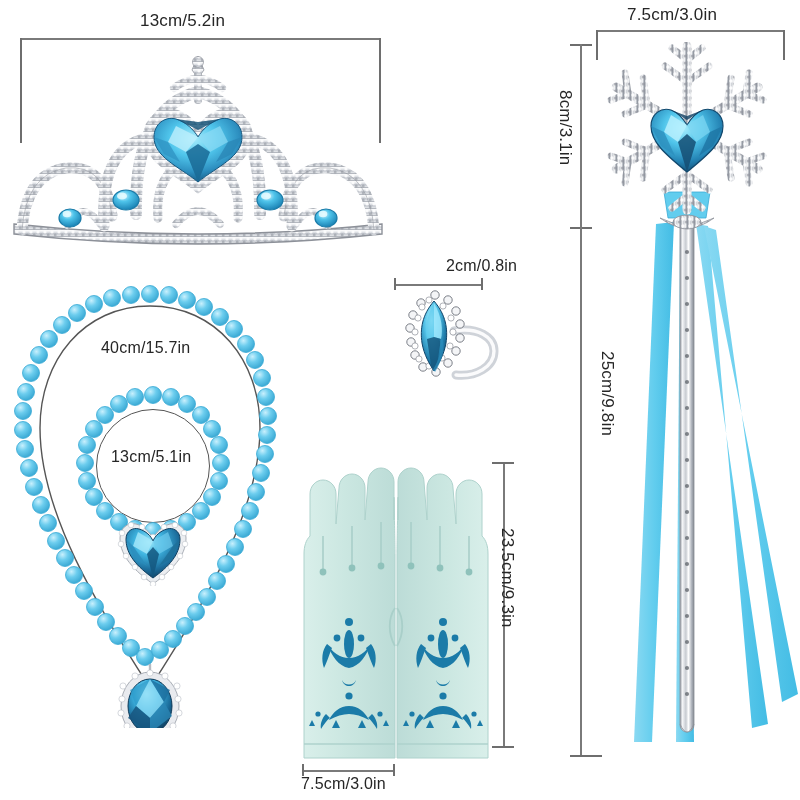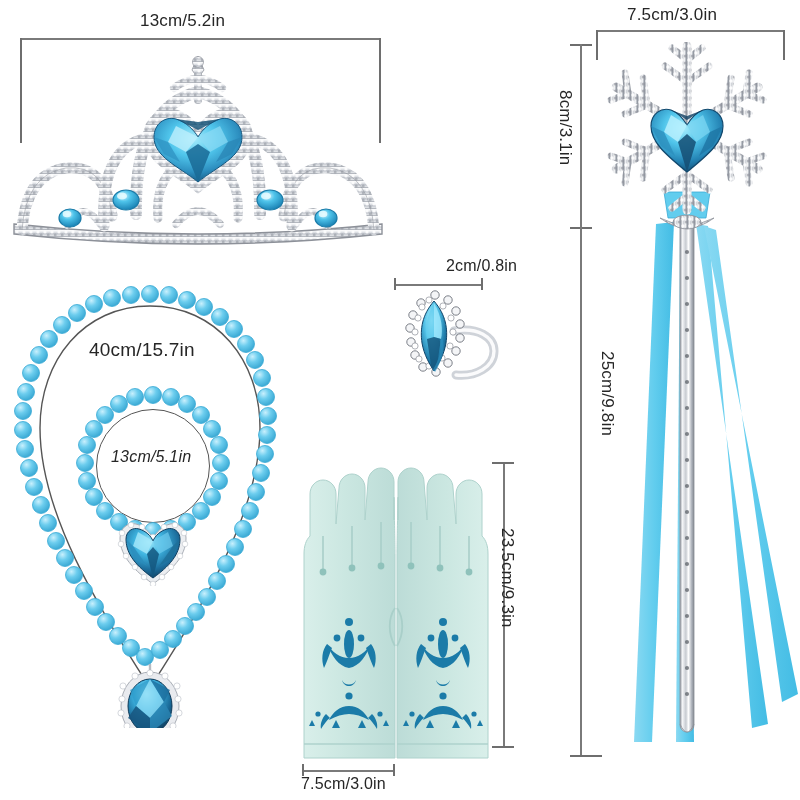--- a/index.html
+++ b/index.html
@@ -307,22 +307,22 @@
       </g>
       <path d="M81 192 C60 177 54 165 54 153 C54 145 61 141 67 143 C74 145 79 150 81 155 C83 150 88 145 95 143 C101 141 108 145 108 153 C108 165 102 177 81 192 Z" fill="url(#pendHeart)" stroke="#103f60" stroke-width="1"></path>
       <path d="M81 155 L66 146 L61 160 L75 168 Z" fill="#a6e8fa" opacity=".8"></path>
       <path d="M81 155 L96 146 L101 160 L87 168 Z" fill="#6fcbec" opacity=".7"></path>
       <path d="M75 168 L81 192 L87 168 L81 161 Z" fill="#14577f" opacity=".85"></path>
       <path d="M61 160 L54 153 L62 172 L75 180 Z" fill="#2b8cbb" opacity=".8"></path>
       <path d="M101 160 L108 153 L100 172 L87 180 Z" fill="#1f7099" opacity=".85"></path>
     </g>
   </svg>
 
-  <div class="dim-label" style="left:89px; top:340px; font-size:19px;">40cm/15.7in</div>
-  <div class="dim-label" style="left:111px; top:449px; font-size:16px;font-style:italic;">13cm/5.1in</div>
+  <div class="dim-label" style="left:101px; top:340px; font-size:16px;">40cm/15.7in</div>
+  <div class="dim-label" style="left:111px; top:449px; font-size:16px;">13cm/5.1in</div>
 
   <svg class="art" style="left:390px; top:287px;" width="110" height="100" viewBox="0 0 110 100">
     <defs>
       <radialGradient id="ringGem" cx="40%" cy="28%" r="78%">
         <stop offset="0%" stop-color="#b6f0fe"></stop>
         <stop offset="35%" stop-color="#54c3e8"></stop>
         <stop offset="72%" stop-color="#1f7ba9"></stop>
         <stop offset="100%" stop-color="#10456a"></stop>
       </radialGradient>
     </defs>

